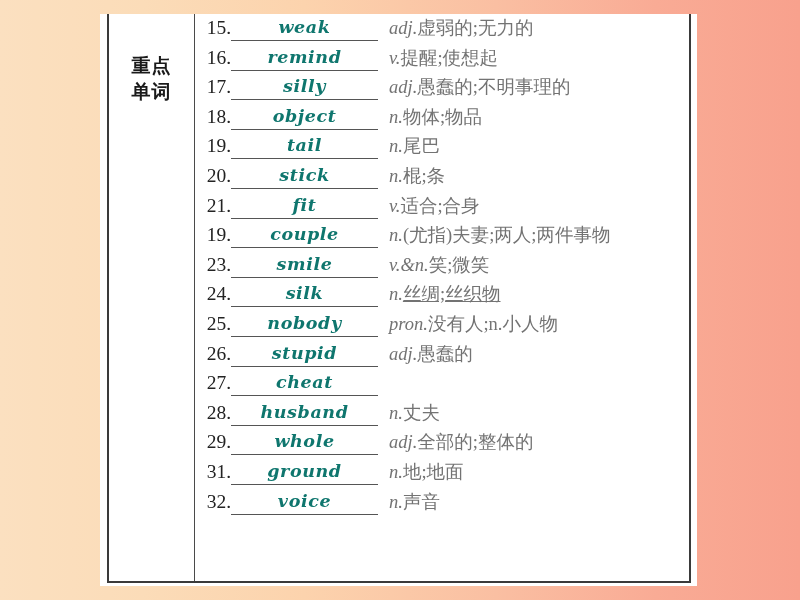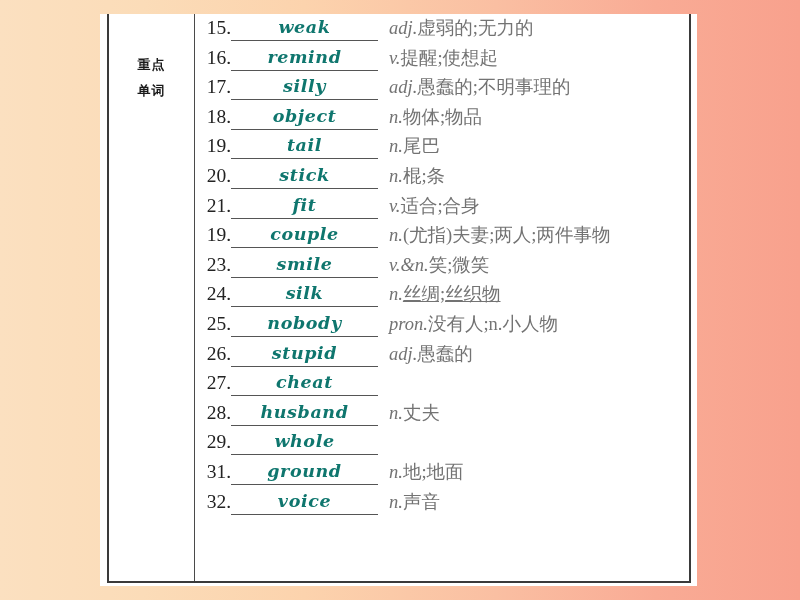--- a/index.html
+++ b/index.html
@@ -49,21 +49,21 @@
     border-right: 1.6px solid #4a4a4a;
     box-sizing: border-box;
     display: flex;
     align-items: flex-start;
     justify-content: center;
     padding-top: 38px;
   }
   .head-label {
     font-family: "DejaVu Sans", "Liberation Sans", sans-serif;
     font-weight: bold;
-    font-size: 13px;
+    font-size: 19px;
     line-height: 26px;
     color: #1a1a1a;
     text-align: center;
     letter-spacing: 1px;
   }
   .col-body {
     flex: 1 1 auto;
     box-sizing: border-box;
     padding: 0;
   }
@@ -212,20 +212,21 @@
           <div class="blank"><span class="word">cheat</span></div>
         </div>
         <div class="row">
           <div class="num">28.</div>
           <div class="blank"><span class="word">husband</span></div>
           <div class="def"><span class="pos">n.</span><span class="mean">丈夫</span></div>
         </div>
         <div class="row">
           <div class="num">29.</div>
           <div class="blank"><span class="word">whole</span></div>
+          <div class="def"><span class="pos">adj.</span><span class="mean">全部的;整体的</span></div>
         </div>
         <div class="row">
           <div class="num">31.</div>
           <div class="blank"><span class="word">ground</span></div>
           <div class="def"><span class="pos">n.</span><span class="mean">地;地面</span></div>
         </div>
         <div class="row">
           <div class="num">32.</div>
           <div class="blank"><span class="word">voice</span></div>
           <div class="def"><span class="pos">n.</span><span class="mean">声音</span></div>

